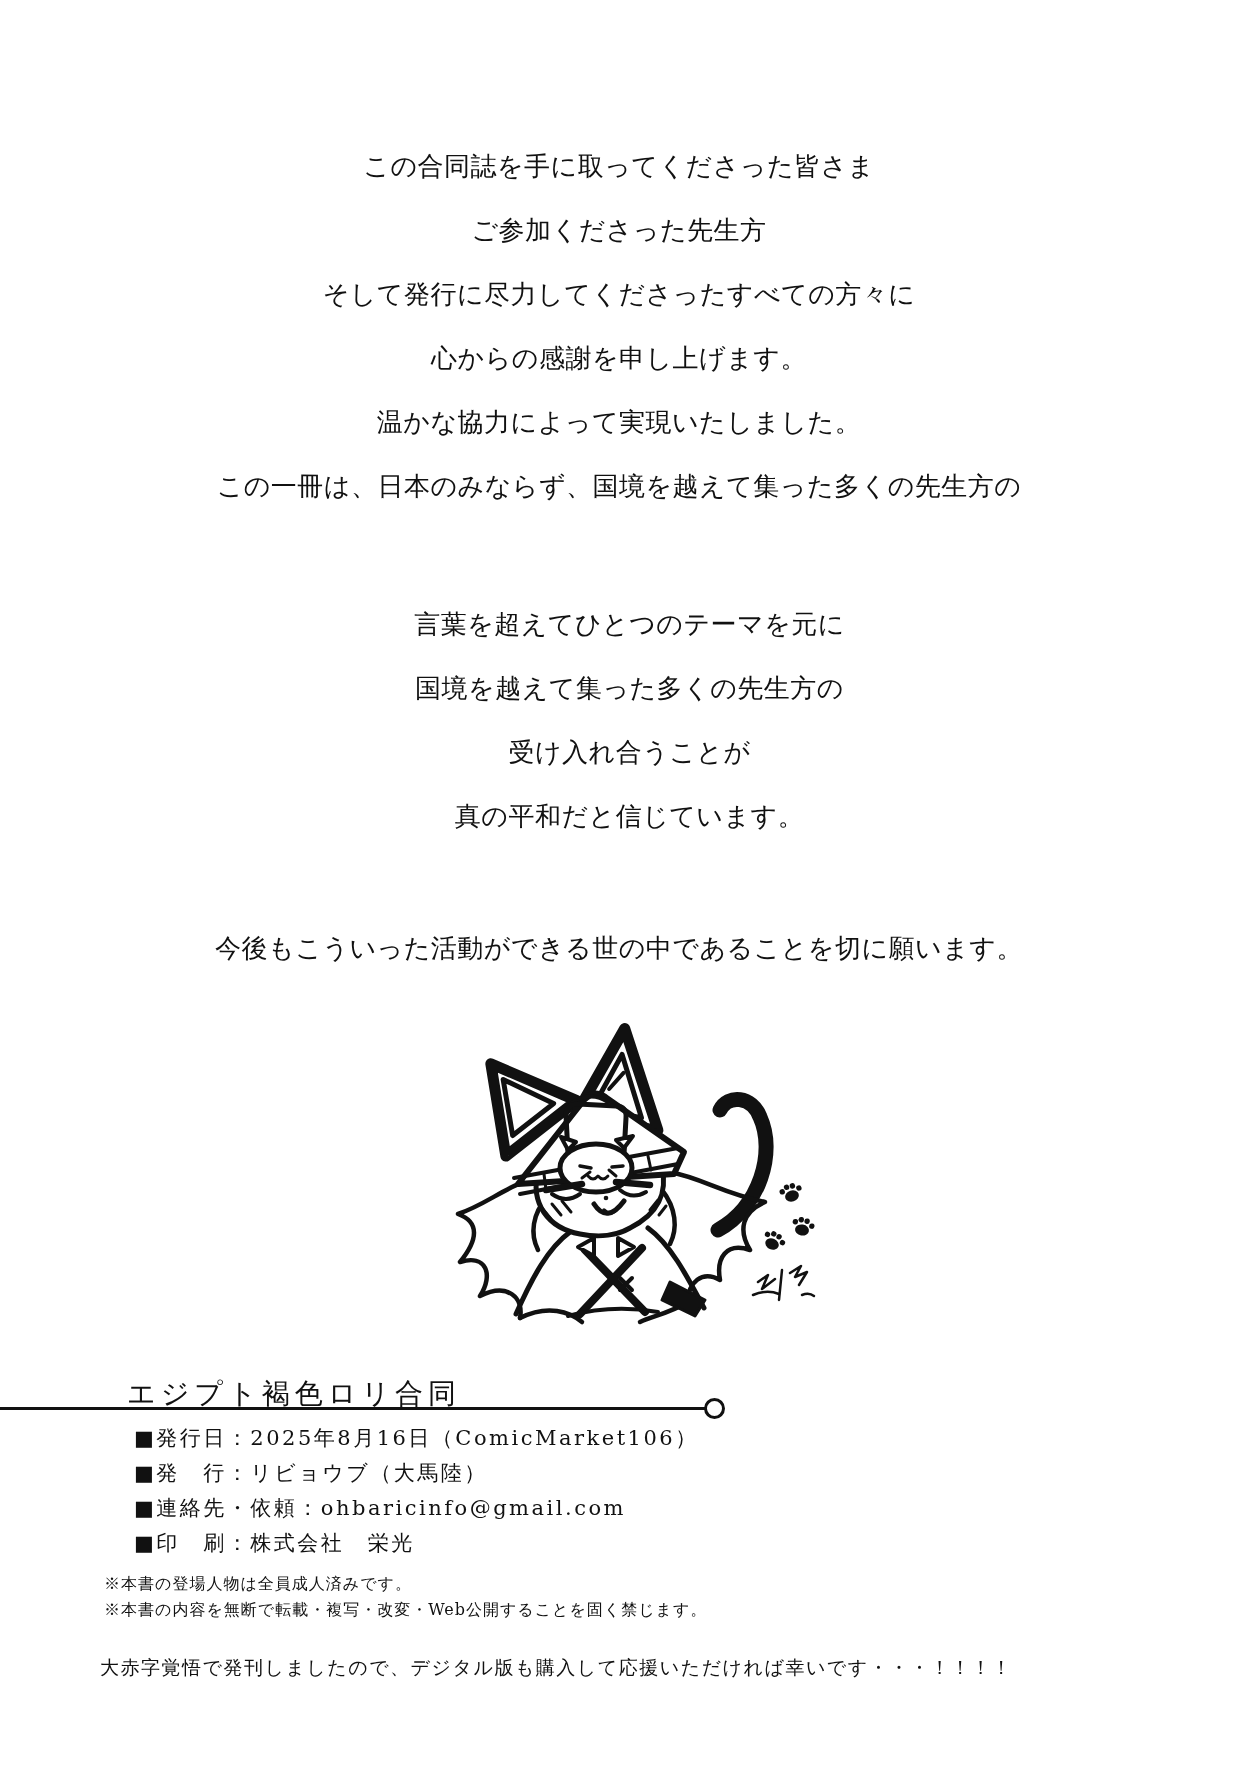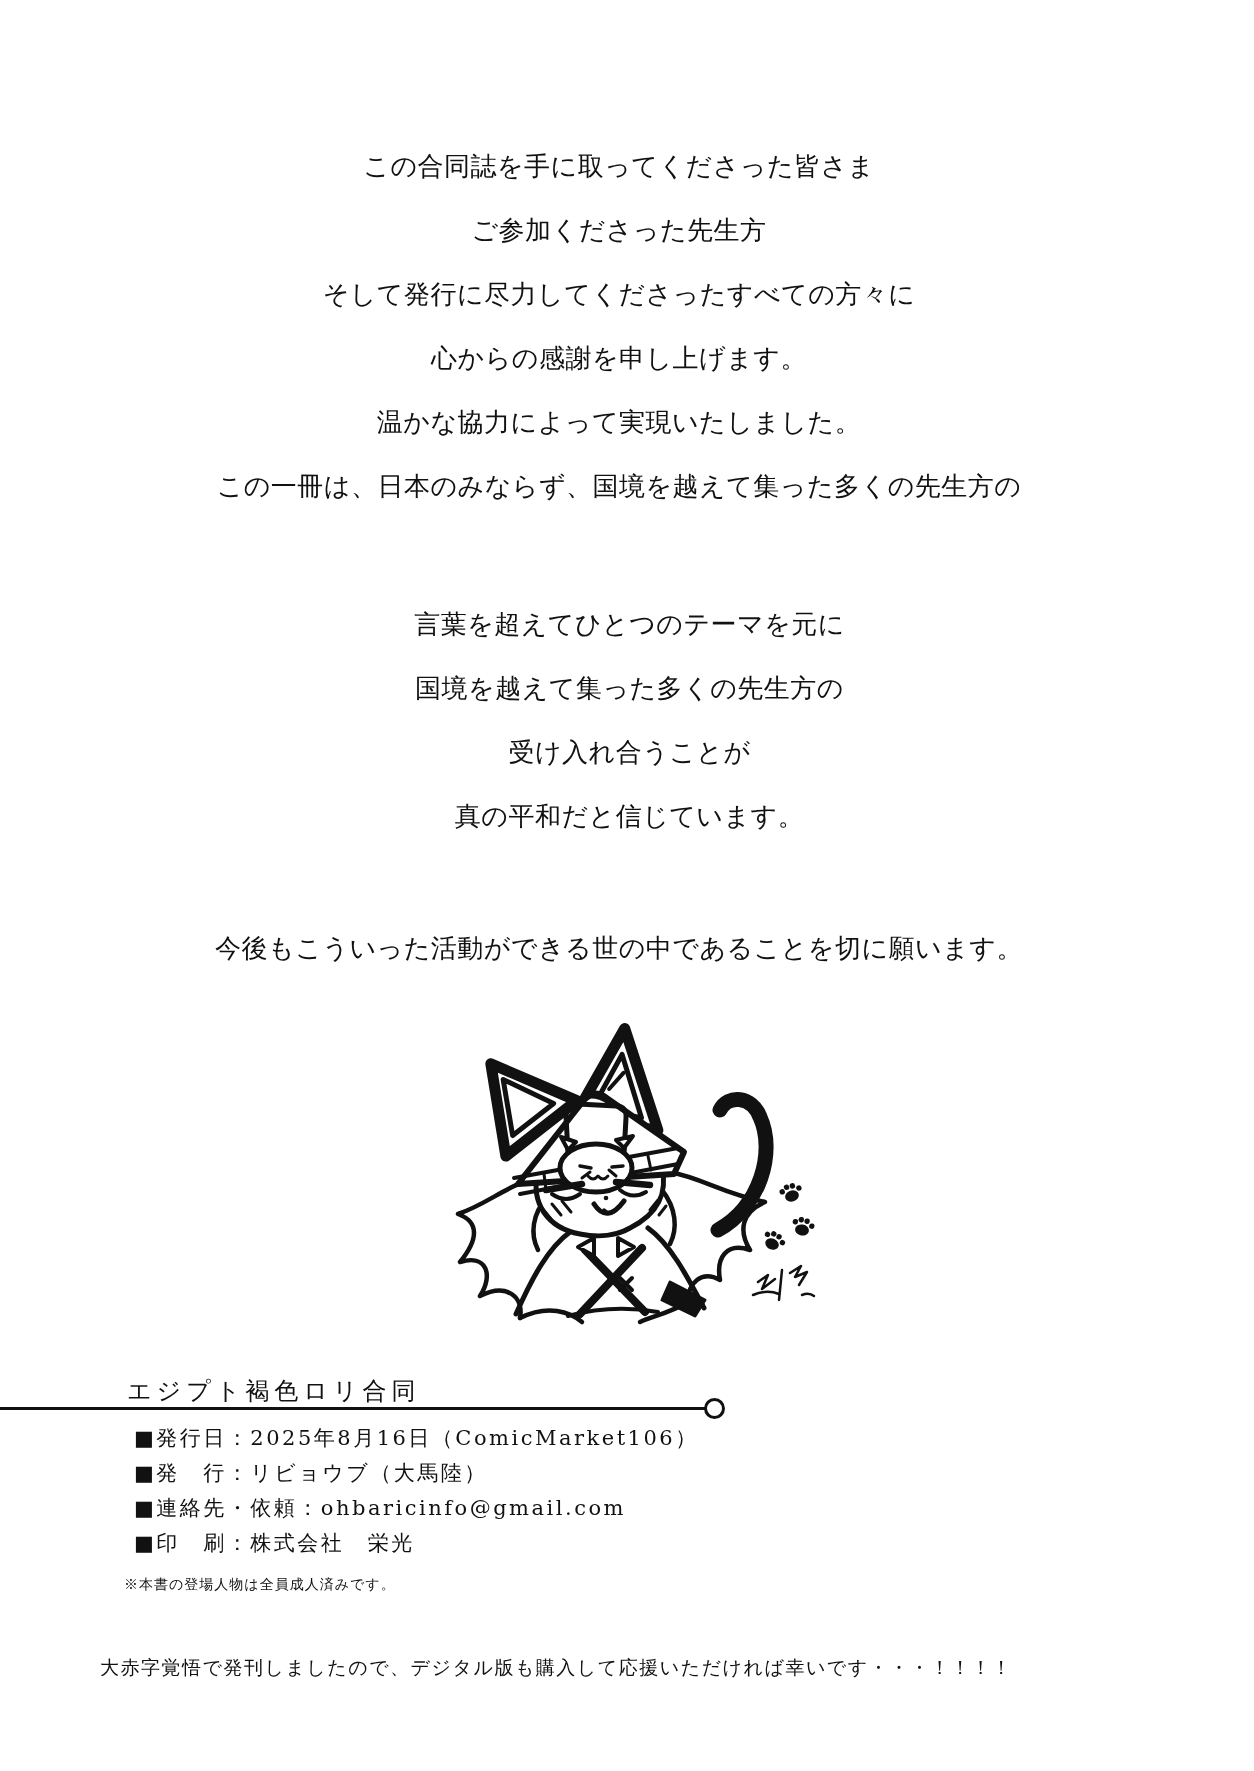--- a/index.html
+++ b/index.html
@@ -12,27 +12,27 @@
     overflow:hidden;
   }
   
   .afterword{position:absolute;top:134px;left:0;width:1238px;}
   .aw-line{height:64px;line-height:64px;font-size:26px;text-align:center;letter-spacing:0.5px;white-space:nowrap;}
   .aw-p2{margin-top:74px;margin-left:21px;}
   .aw-p3{margin-top:68px;}
   
   .illus{position:absolute;left:420px;top:982px;width:410px;height:345px;}
   
-  .colophon-title{position:absolute;left:127px;top:1375px;font-size:24px;letter-spacing:5px;white-space:nowrap;}
+  .colophon-title{position:absolute;left:127px;top:1375px;font-size:28px;letter-spacing:5px;white-space:nowrap;}
   .colophon-rule{position:absolute;left:0;top:1407px;width:710px;height:3px;background:#111;}
   .rule-circle{position:absolute;left:704px;top:1398px;width:15px;height:15px;border:3px solid #111;border-radius:50%;background:#fff;}
   .colophon-entries{position:absolute;left:106px;top:1421px;margin-left:28px;}
   .colophon-entry{font-size:21px;line-height:35px;letter-spacing:2.5px;white-space:nowrap;}
   .colophon-notes{position:absolute;left:104px;top:1571px;}
-  .colophon-note{font-size:14px;line-height:26px;letter-spacing:1px;white-space:nowrap;margin-left:20px;}
+  .colophon-note{font-size:16px;line-height:26px;letter-spacing:1px;white-space:nowrap;}
   .colophon-footer{position:absolute;left:100px;top:1655px;font-size:19px;letter-spacing:1.5px;white-space:nowrap;}
 </style>
 </head>
 <body>
 
 <div class="page">
 
   <div class="afterword">
     <div>
       <div class="aw-line">この合同誌を手に取ってくださった皆さま</div>
@@ -165,17 +165,18 @@
 
   <div class="colophon-entries">
     <div class="colophon-entry">■発行日：2025年8月16日（ComicMarket106）</div>
     <div class="colophon-entry">■発　行：リビョウブ（大馬陸）</div>
     <div class="colophon-entry">■連絡先・依頼：ohbaricinfo@gmail.com</div>
     <div class="colophon-entry">■印　刷：株式会社　栄光</div>
   </div>
 
   <div class="colophon-notes">
     <div class="colophon-note">※本書の登場人物は全員成人済みです。</div>
+    <div class="colophon-note">※本書の内容を無断で転載・複写・改変・Web公開することを固く禁じます。</div>
   </div>
 
   <div class="colophon-footer">大赤字覚悟で発刊しましたので、デジタル版も購入して応援いただければ幸いです・・・！！！！</div>
 
 </div>
 
 </body></html>

